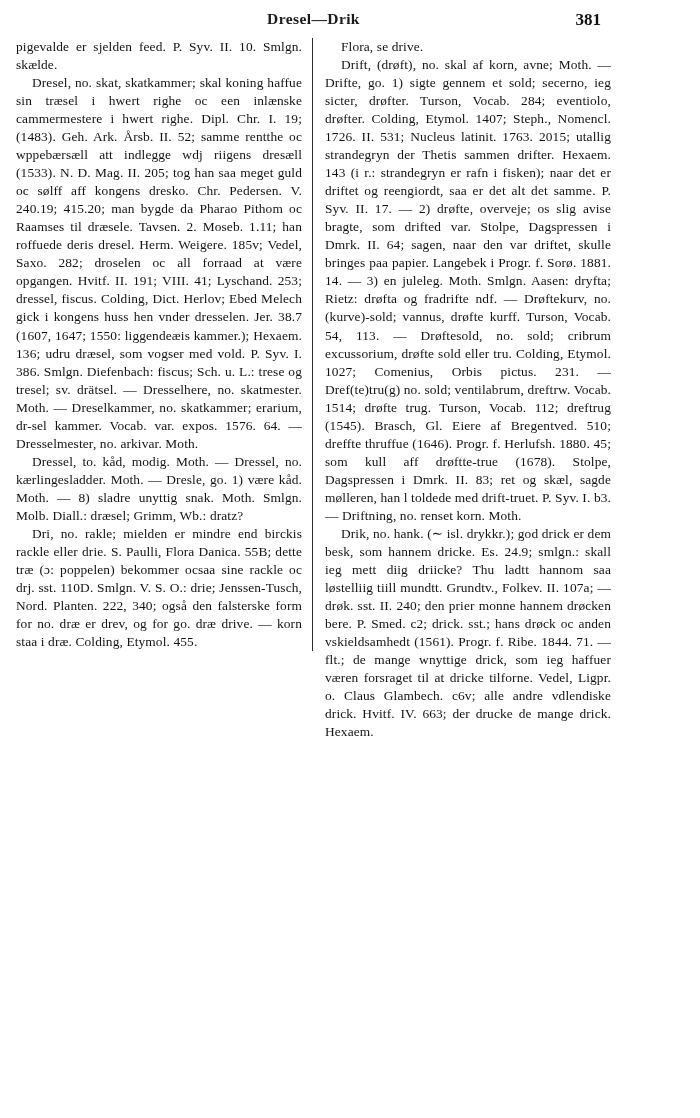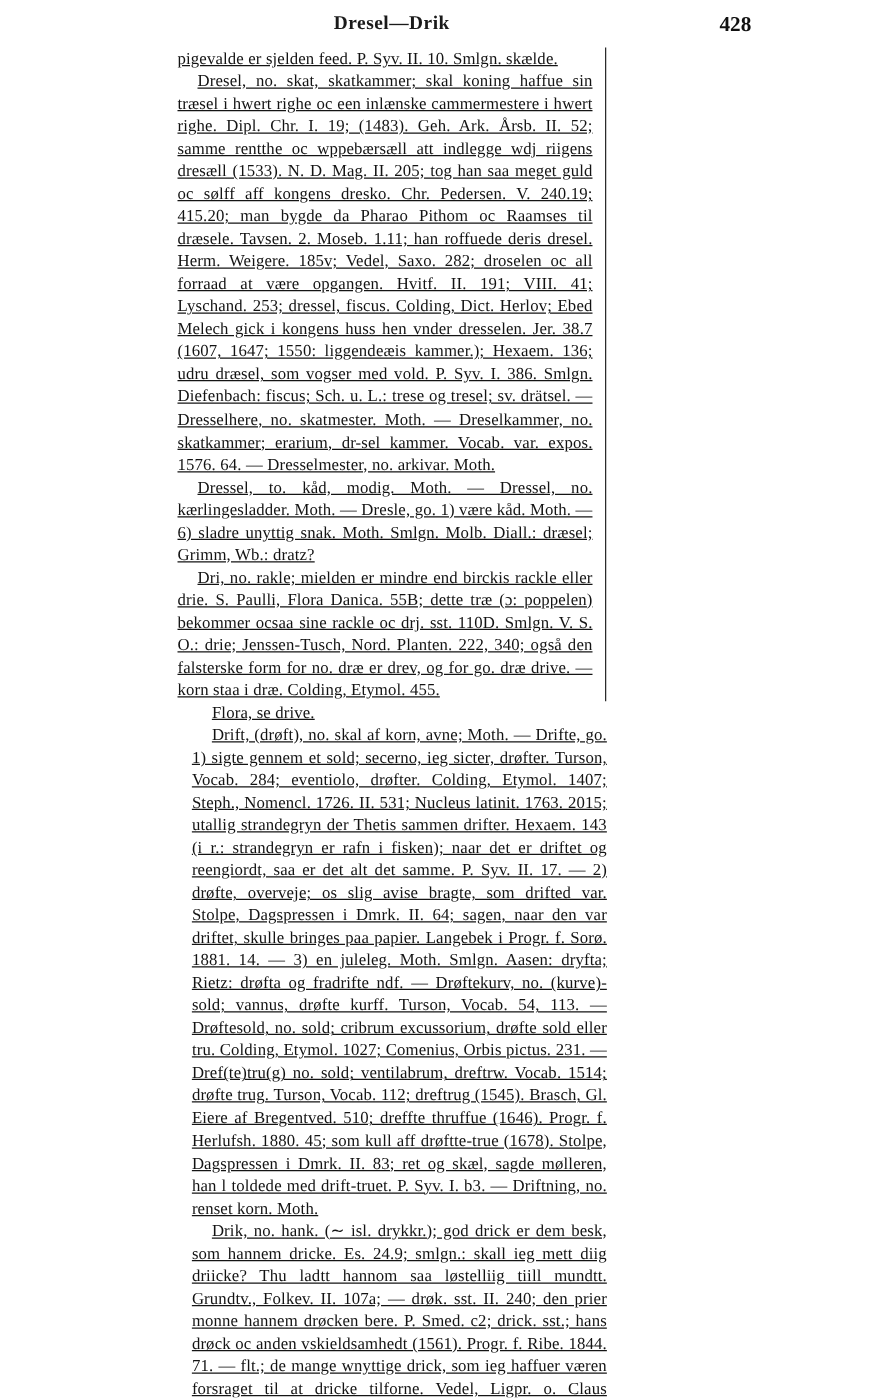--- a/index.html
+++ b/index.html
@@ -39,24 +39,23 @@
   .header-pageno {
     position: absolute;
     right: 10px;
     top: 0;
     font-size: 17px;
     font-weight: 700;
     color: #111;
   }
   .columns {
     display: flex;
-    flex-direction: column;
-    align-items: center;
+    flex-direction: row;
+    align-items: flex-start;
     height: 1070px;
-    text-decoration: underline;
   }
   .col {
     width: 332px;
     font-size: 13.4px;
     line-height: 1.345;
     text-align: justify;
     text-justify: inter-word;
     hyphens: none;
     color: #131313;
   }
@@ -76,29 +75,29 @@
     text-indent: 16px;
   }
 </style>
 </head>
 <body>
 
 <div class="page">
 
   <div class="header">
     <div class="header-title">Dresel—Drik</div>
-    <div class="header-pageno">428</div>
+    <div class="header-pageno">381</div>
   </div>
 
   <div class="columns">
 
     <div class="col left">
       <p class="entry">pigevalde er sjelden feed. P. Syv. II. 10. Smlgn. skælde.</p>
       <p class="entry indent">Dresel, no. skat, skatkammer; skal koning haffue sin træsel i hwert righe oc een inlænske cammermestere i hwert righe. Dipl. Chr. I. 19; (1483). Geh. Ark. Årsb. II. 52; samme rentthe oc wppebærsæll att indlegge wdj riigens dresæll (1533). N. D. Mag. II. 205; tog han saa meget guld oc sølff aff kongens dresko. Chr. Pedersen. V. 240.19; 415.20; man bygde da Pharao Pithom oc Raamses til dræsele. Tavsen. 2. Moseb. 1.11; han roffuede deris dresel. Herm. Weigere. 185v; Vedel, Saxo. 282; droselen oc all forraad at være opgangen. Hvitf. II. 191; VIII. 41; Lyschand. 253; dressel, fiscus. Colding, Dict. Herlov; Ebed Melech gick i kongens huss hen vnder dresselen. Jer. 38.7 (1607, 1647; 1550: liggendeæis kammer.); Hexaem. 136; udru dræsel, som vogser med vold. P. Syv. I. 386. Smlgn. Diefenbach: fiscus; Sch. u. L.: trese og tresel; sv. drätsel. — Dresselhere, no. skatmester. Moth. — Dreselkammer, no. skatkammer; erarium, dr-sel kammer. Vocab. var. expos. 1576. 64. — Dresselmester, no. arkivar. Moth.</p>
-      <p class="entry indent">Dressel, to. kåd, modig. Moth. — Dressel, no. kærlingesladder. Moth. — Dresle, go. 1) være kåd. Moth. — 6) sladre unyttig snak. Moth. Smlgn. Molb. Diall.: dræsel; Grimm, Wb.: dratz?</p>
+      <p class="entry indent">Dressel, to. kåd, modig. Moth. — Dressel, no. kærlingesladder. Moth. — Dresle, go. 1) være kåd. Moth. — 8) sladre unyttig snak. Moth. Smlgn. Molb. Diall.: dræsel; Grimm, Wb.: dratz?</p>
       <p class="entry indent">Dri, no. rakle; mielden er mindre end birckis rackle eller drie. S. Paulli, Flora Danica. 55B; dette træ (ɔ: poppelen) bekommer ocsaa sine rackle oc drj. sst. 110D. Smlgn. V. S. O.: drie; Jenssen-Tusch, Nord. Planten. 222, 340; også den falsterske form for no. dræ er drev, og for go. dræ drive. — korn staa i dræ. Colding, Etymol. 455.</p>
     </div>
 
     <div class="col right">
       <p class="entry indent">Flora, se drive.</p>
       <p class="entry indent">Drift, (drøft), no. skal af korn, avne; Moth. — Drifte, go. 1) sigte gennem et sold; secerno, ieg sicter, drøfter. Turson, Vocab. 284; eventiolo, drøfter. Colding, Etymol. 1407; Steph., Nomencl. 1726. II. 531; Nucleus latinit. 1763. 2015; utallig strandegryn der Thetis sammen drifter. Hexaem. 143 (i r.: strandegryn er rafn i fisken); naar det er driftet og reengiordt, saa er det alt det samme. P. Syv. II. 17. — 2) drøfte, overveje; os slig avise bragte, som drifted var. Stolpe, Dagspressen i Dmrk. II. 64; sagen, naar den var driftet, skulle bringes paa papier. Langebek i Progr. f. Sorø. 1881. 14. — 3) en juleleg. Moth. Smlgn. Aasen: dryfta; Rietz: drøfta og fradrifte ndf. — Drøftekurv, no. (kurve)-sold; vannus, drøfte kurff. Turson, Vocab. 54, 113. — Drøftesold, no. sold; cribrum excussorium, drøfte sold eller tru. Colding, Etymol. 1027; Comenius, Orbis pictus. 231. — Dref(te)tru(g) no. sold; ventilabrum, dreftrw. Vocab. 1514; drøfte trug. Turson, Vocab. 112; dreftrug (1545). Brasch, Gl. Eiere af Bregentved. 510; dreffte thruffue (1646). Progr. f. Herlufsh. 1880. 45; som kull aff drøftte-true (1678). Stolpe, Dagspressen i Dmrk. II. 83; ret og skæl, sagde mølleren, han l toldede med drift-truet. P. Syv. I. b3. — Driftning, no. renset korn. Moth.</p>
       <p class="entry indent">Drik, no. hank. (∼ isl. drykkr.); god drick er dem besk, som hannem dricke. Es. 24.9; smlgn.: skall ieg mett diig driicke? Thu ladtt hannom saa løstelliig tiill mundtt. Grundtv., Folkev. II. 107a; — drøk. sst. II. 240; den prier monne hannem drøcken bere. P. Smed. c2; drick. sst.; hans drøck oc anden vskieldsamhedt (1561). Progr. f. Ribe. 1844. 71. — flt.; de mange wnyttige drick, som ieg haffuer væren forsraget til at dricke tilforne. Vedel, Ligpr. o. Claus Glambech. c6v; alle andre vdlendiske drick. Hvitf. IV. 663; der drucke de mange drick. Hexaem.</p>
     </div>
 
   </div>

